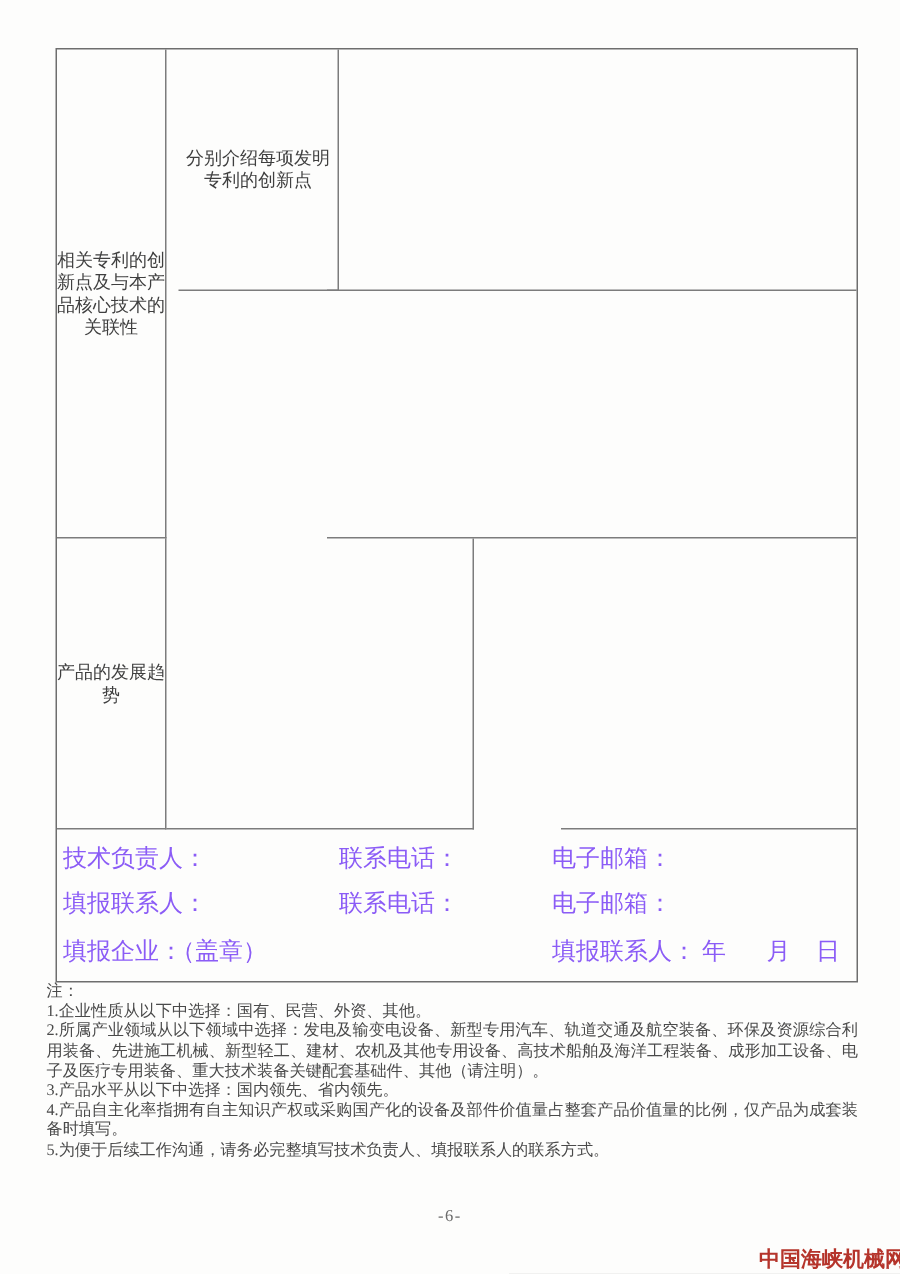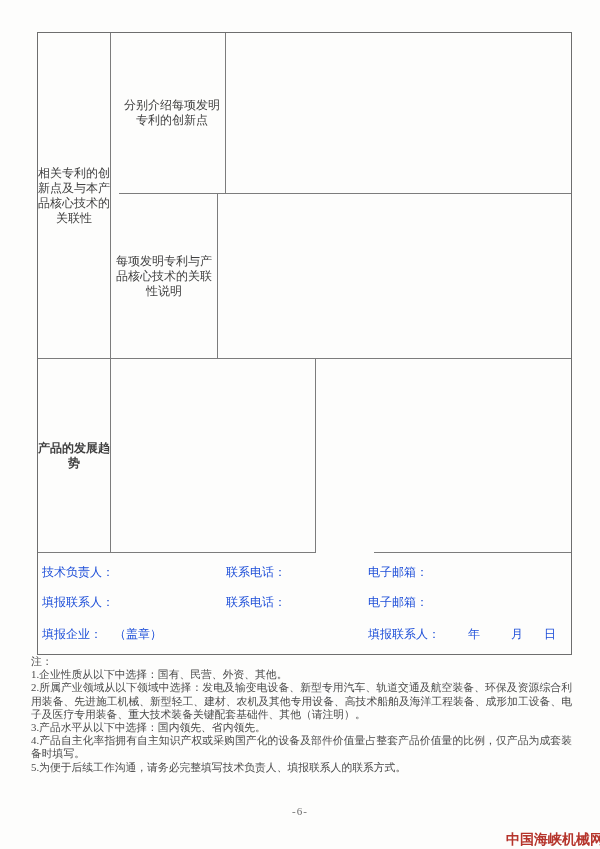--- a/index.html
+++ b/index.html
@@ -19,33 +19,33 @@
     text-align:center; font-size:12px; line-height:15px; color:#3f3f3f;
   }
   .br { border-right:1px solid #7c7c7c; }
   .bb { border-bottom:1px solid #7c7c7c; }
 
   .c-patent-label   { left:0;   top:0;   width:73px;  height:326px; }
   .c-innov-label    { left:81px;  top:0;     width:107px; height:161px; }
   .c-innov-value    { left:180px; top:0;     width:353px; height:161px; }
   .c-relation-label { left:73px;  top:161px; width:107px; height:165px; }
   .c-relation-value { left:180px; top:161px; width:353px; height:165px; }
-  .c-trend-label    { left:0;     top:326px; width:73px;  height:194px;font-weight:bold; }
+  .c-trend-label    { left:0;     top:326px; width:73px;  height:194px; }
   .c-trend-value    { left:73px;  top:326px; width:205px; height:194px; }
   .c-market-label   { left:278px; top:326px; width:58px;  height:194px; }
   .c-market-value   { left:336px; top:326px; width:197px; height:194px; }
   .c-contact        { left:0;     top:520px; width:533px; height:101px; }
 
   .contact-row { position:absolute; left:0; right:0; height:16px; }
   .row-tech     { top:12px; }
   .row-reporter { top:42px; }
   .row-company  { top:74px; }
   .contact-field {
     position:absolute; white-space:nowrap;
-    font-size:12px; color:#1d4ed8;
+    font-size:16px; color:#8b5cf6;
   }
   .fx-label { left:4px; }
   .fx-phone { left:188px; }
   .fx-email { left:330px; }
   .fx-seal  { left:76px; }
   .fx-date  { left:330px; }
   .fx-year  { left:430px; }
   .fx-month { left:473px; }
   .fx-day   { left:506px; }
 
@@ -73,21 +73,20 @@
 <div class="page">
 
   <div class="form-table">
 
     <div class="cell br bb c-patent-label">相关专利的创新点及与本产品核心技术的关联性</div>
 
     <div class="cell br bb c-innov-label">分别介绍每项发明专利的创新点</div>
 
     <div class="cell bb c-innov-value"></div>
 
-    <div class="cell br bb c-relation-label">每项发明专利与产品核心技术的关联性说明</div>
 
     <div class="cell bb c-relation-value"></div>
 
     <div class="cell br bb c-trend-label">产品的发展趋势</div>
 
     <div class="cell br bb c-trend-value"></div>
 
 
     <div class="cell bb c-market-value"></div>
 

